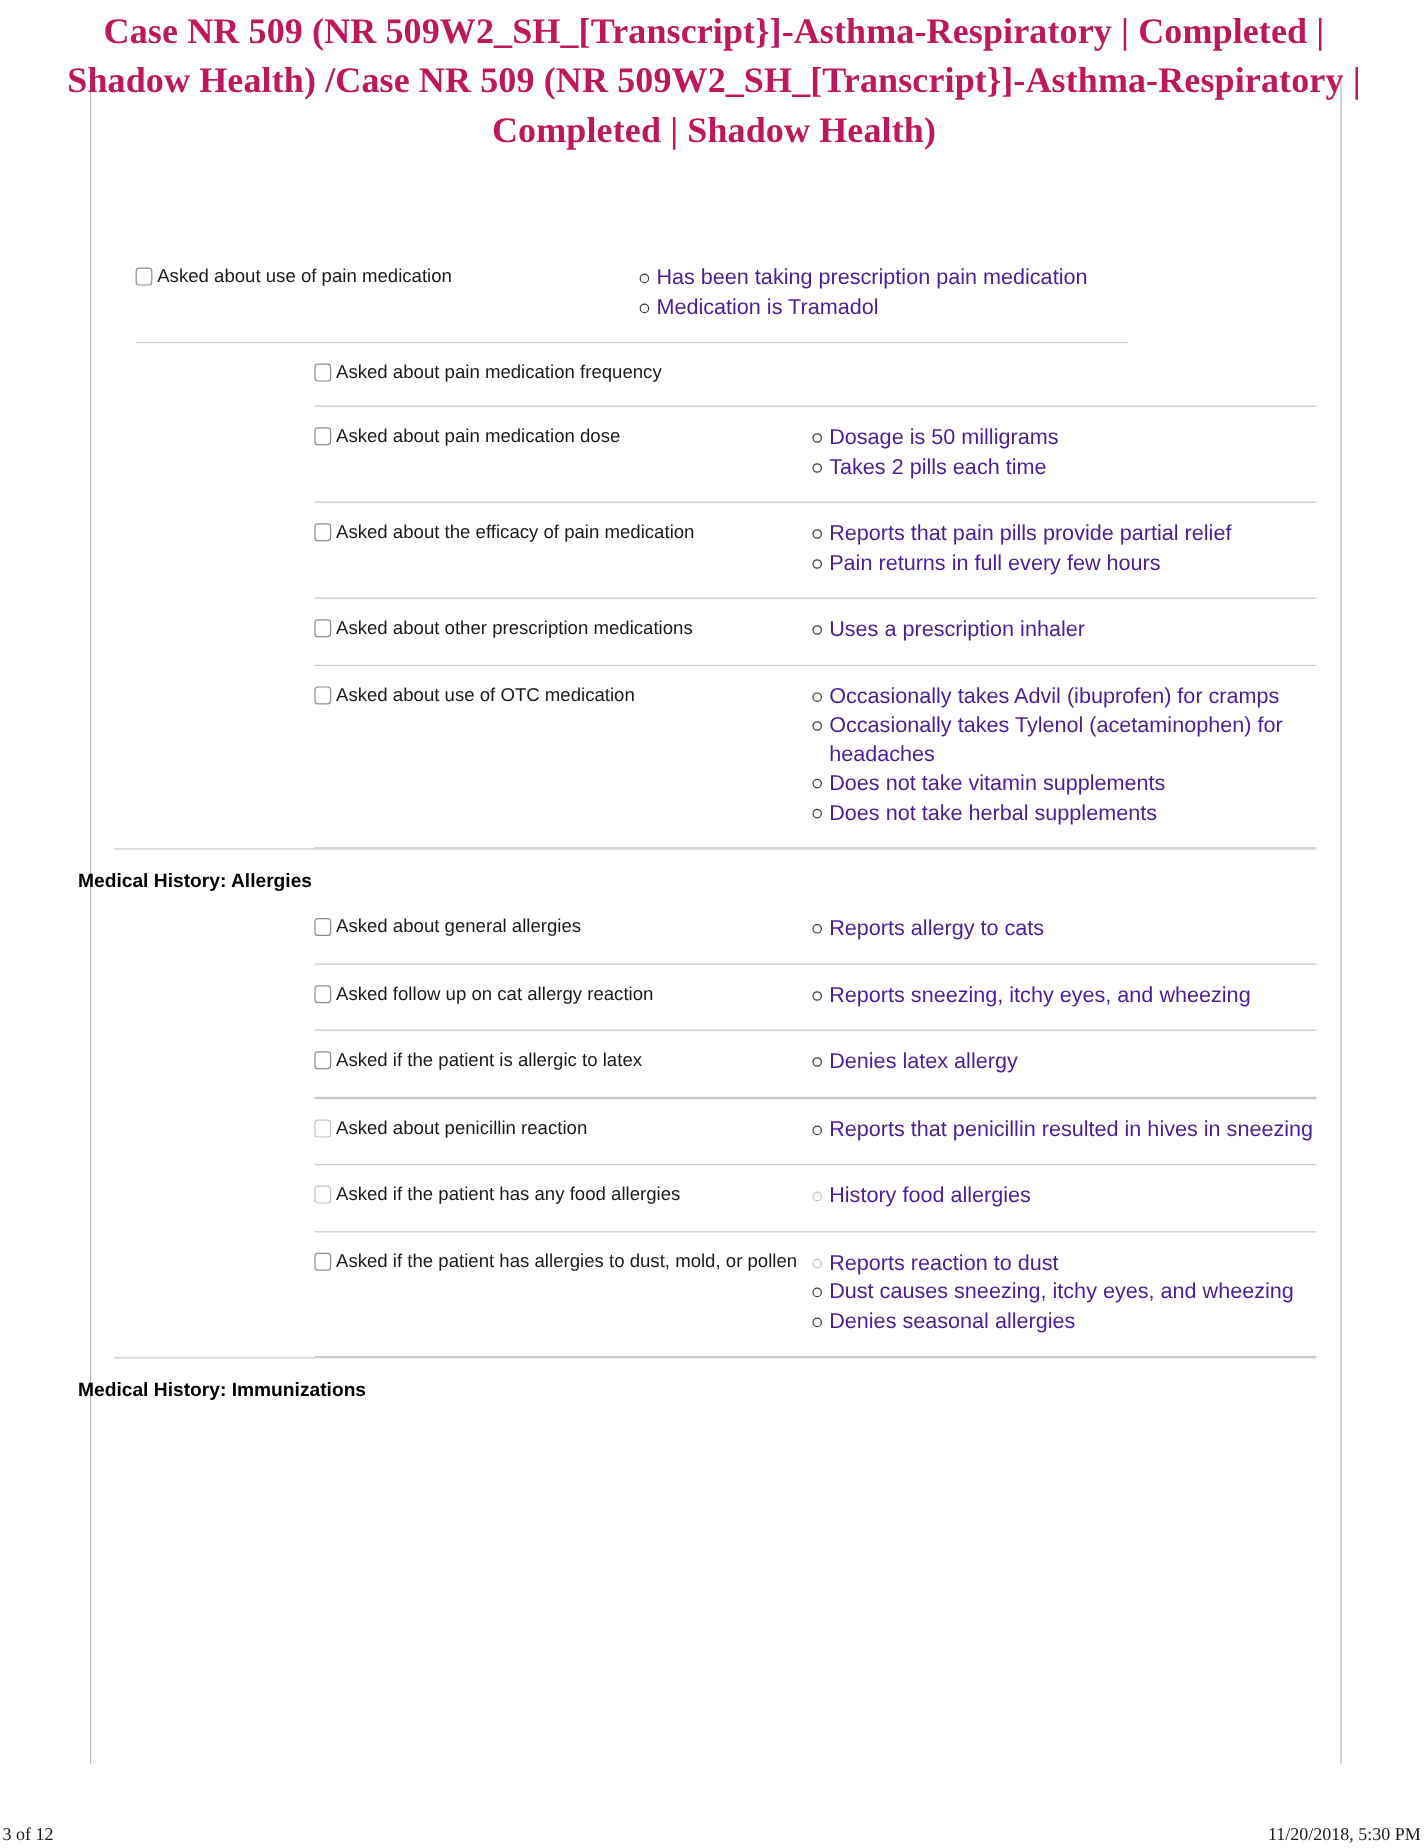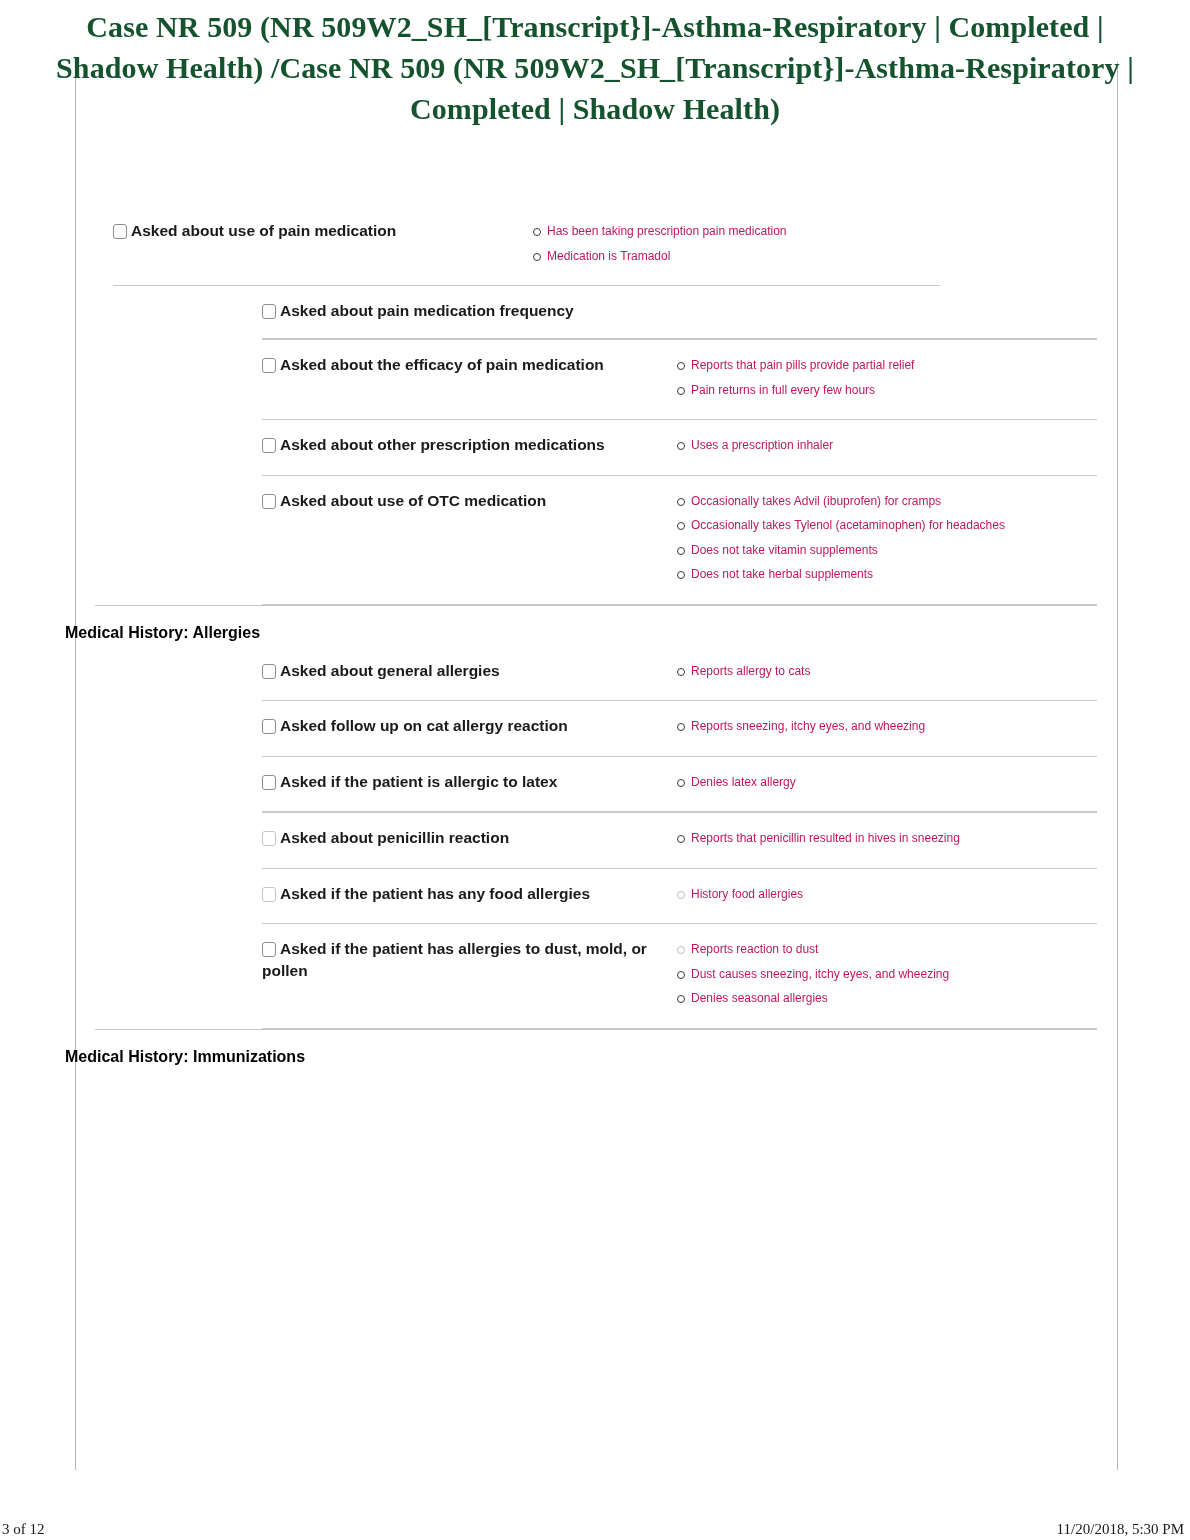--- a/index.html
+++ b/index.html
@@ -31,21 +31,21 @@
   .doc-title {
     position: absolute;
     top: 6px;
     left: 55px;
     width: 1080px;
     text-align: center;
     font-family: "Liberation Serif", serif;
     font-weight: bold;
     font-size: 30px;
     line-height: 41px;
-    color: #14532d;
+    color: #be185d;
     letter-spacing: 0.1px;
   }
 
   
   .content {
     position: absolute;
     top: 206px;
     left: 0;
     width: 1190px;
   }
@@ -62,44 +62,43 @@
   
   .row.level-2 { padding-left: 262px; padding-right: 93px; }
 
   .col-question {
     flex: 0 0 auto;
     display: block;
     position: relative;
     font-size: 15.5px;
     line-height: 22px;
     color: #1a1a1a;
-    font-weight: bold;
   }
   .row.level-1 .col-question { width: 420px; }
   .row.level-2 .col-question { width: 415px; }
 
   .checkbox {
     display: inline-block;
     vertical-align: -3px;
     width: 14px;
     height: 15px;
     border: 1px solid #8d8d8d;
     border-radius: 3px;
     background: #ffffff;
     margin-right: 4px;
   }
   .checkbox.faded { border-color: #c4c4c4; }
 
   .q-label { }
 
   .col-answers {
     flex: 1 1 auto;
-    font-size: 12px;
+    font-size: 18px;
     line-height: 23.5px;
-    color: #be185d;
+    color: #4c1d95;
   }
   .row.level-1 .col-answers { max-width: 420px; }
 
   .answer {
     display: flex;
     align-items: flex-start;
     margin-bottom: 1px;
   }
   .bullet {
     flex: 0 0 auto;
@@ -165,20 +164,33 @@
           <span class="bullet"></span>
           <span class="answer-text">Medication is Tramadol</span>
         </div>
       </div>
     </div>
     <div class="divider narrow"></div>
     <div class="row level-2">
       <div class="col-question"><span class="checkbox"></span><span class="q-label">Asked about pain medication frequency</span></div>
     </div>
     <div class="divider indent"></div>
+    <div class="row level-2">
+      <div class="col-question"><span class="checkbox"></span><span class="q-label">Asked about pain medication dose</span></div>
+      <div class="col-answers">
+        <div class="answer">
+          <span class="bullet"></span>
+          <span class="answer-text">Dosage is 50 milligrams</span>
+        </div>
+        <div class="answer">
+          <span class="bullet"></span>
+          <span class="answer-text">Takes 2 pills each time</span>
+        </div>
+      </div>
+    </div>
     <div class="divider indent"></div>
     <div class="row level-2">
       <div class="col-question"><span class="checkbox"></span><span class="q-label">Asked about the efficacy of pain medication</span></div>
       <div class="col-answers">
         <div class="answer">
           <span class="bullet"></span>
           <span class="answer-text">Reports that pain pills provide partial relief</span>
         </div>
         <div class="answer">
           <span class="bullet"></span>

